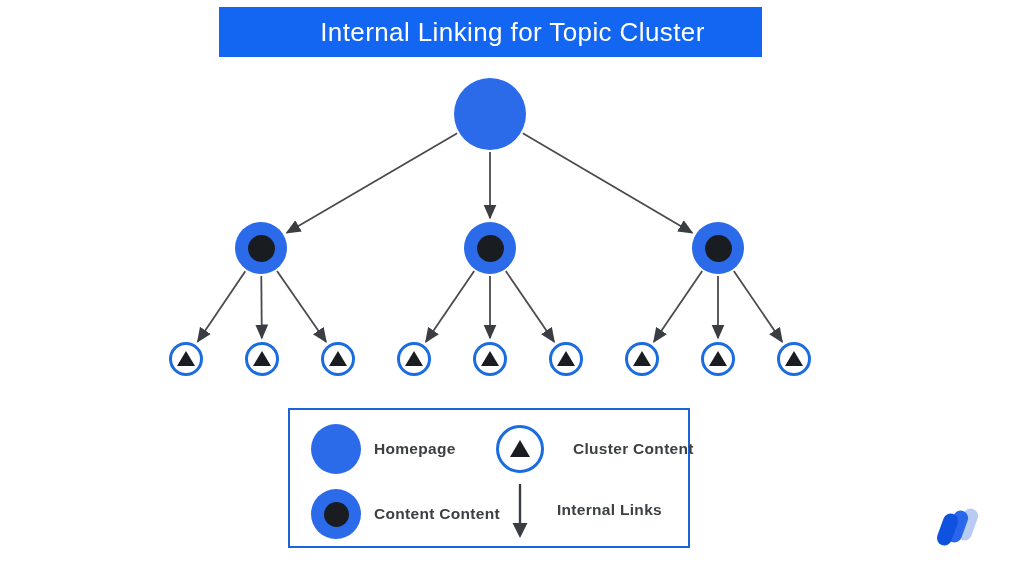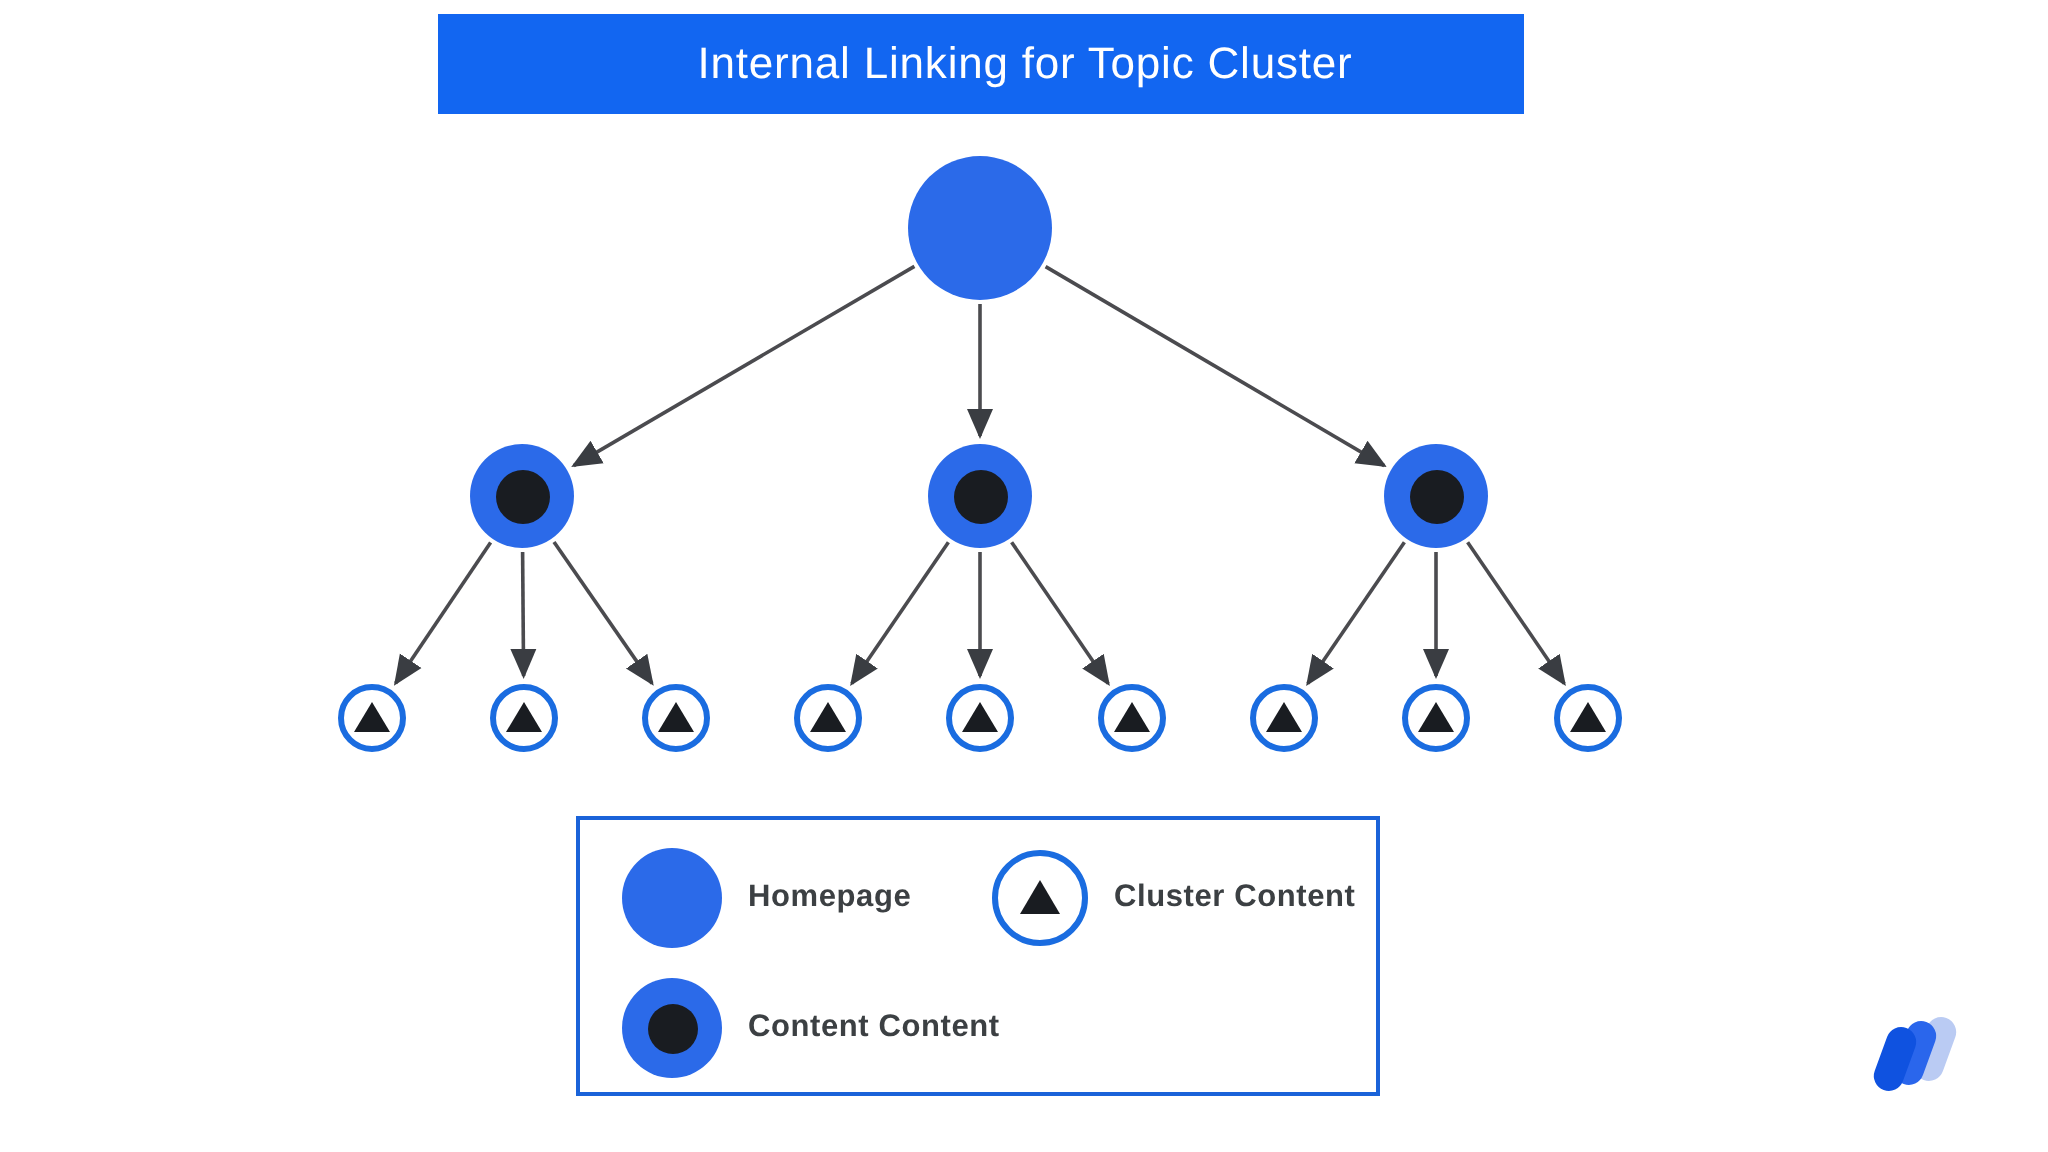--- a/index.html
+++ b/index.html
@@ -11,21 +11,21 @@
   .canvas{position:absolute;inset:0;}
 
   
   .banner{
     position:absolute;left:219px;top:7px;width:543px;height:50px;
     background:var(--banner,#1266F1);
     display:flex;align-items:center;justify-content:center;
   }
   .banner span{
     color:var(--banner-text,#FFFFFF);
-    font-size:22px;font-weight:500;letter-spacing:.4px;
+    font-size:26px;font-weight:500;letter-spacing:.4px;
     white-space:nowrap;
     margin-left:44px;
   }
 
   
   #edge-layer{position:absolute;left:0;top:0;width:1024px;height:576px;}
   #node-layer{position:absolute;left:0;top:0;width:0;height:0;}
   .node{position:absolute;border-radius:50%;box-sizing:border-box;
         display:flex;align-items:center;justify-content:center;}
   .node.homepage{background:var(--node-blue,#2B6AE9);}
@@ -148,27 +148,36 @@
       <span class="legend-label">Homepage</span>
     </div>
 
     <div class="legend-item" style="left:21px;top:79px;">
       <span class="lg-pillar">
           <span></span>
         </span>
       <span class="legend-label">Content Content</span>
     </div>
 
-    <div class="legend-item" style="left:206px;top:15px;">
+    <div class="legend-item" style="left:206px;top:15px;gap:16px;">
       <span class="lg-cluster">
         <span class="tri-icon"></span>
       </span>
       <span class="legend-label">Cluster Content</span>
     </div>
 
+    <div class="legend-item" style="left:206px;top:72px;">
+      <span class="lg-arrow">
+        <svg width="22" height="56" viewBox="0 0 22 56">
+          <line x1="11" y1="2" x2="11" y2="42" stroke="#3A3D42" stroke-width="2.4"></line>
+          <polygon points="11,56 3.5,41 18.5,41" fill="#3A3D42"></polygon>
+        </svg>
+      </span>
+      <span class="legend-label">Internal Links</span>
+    </div>
 
   </div>
 
   <div class="logo">
     <span class="bar3"></span>
       <span class="bar2"></span>
       <span class="bar1"></span>
   </div>
 
 </div>

